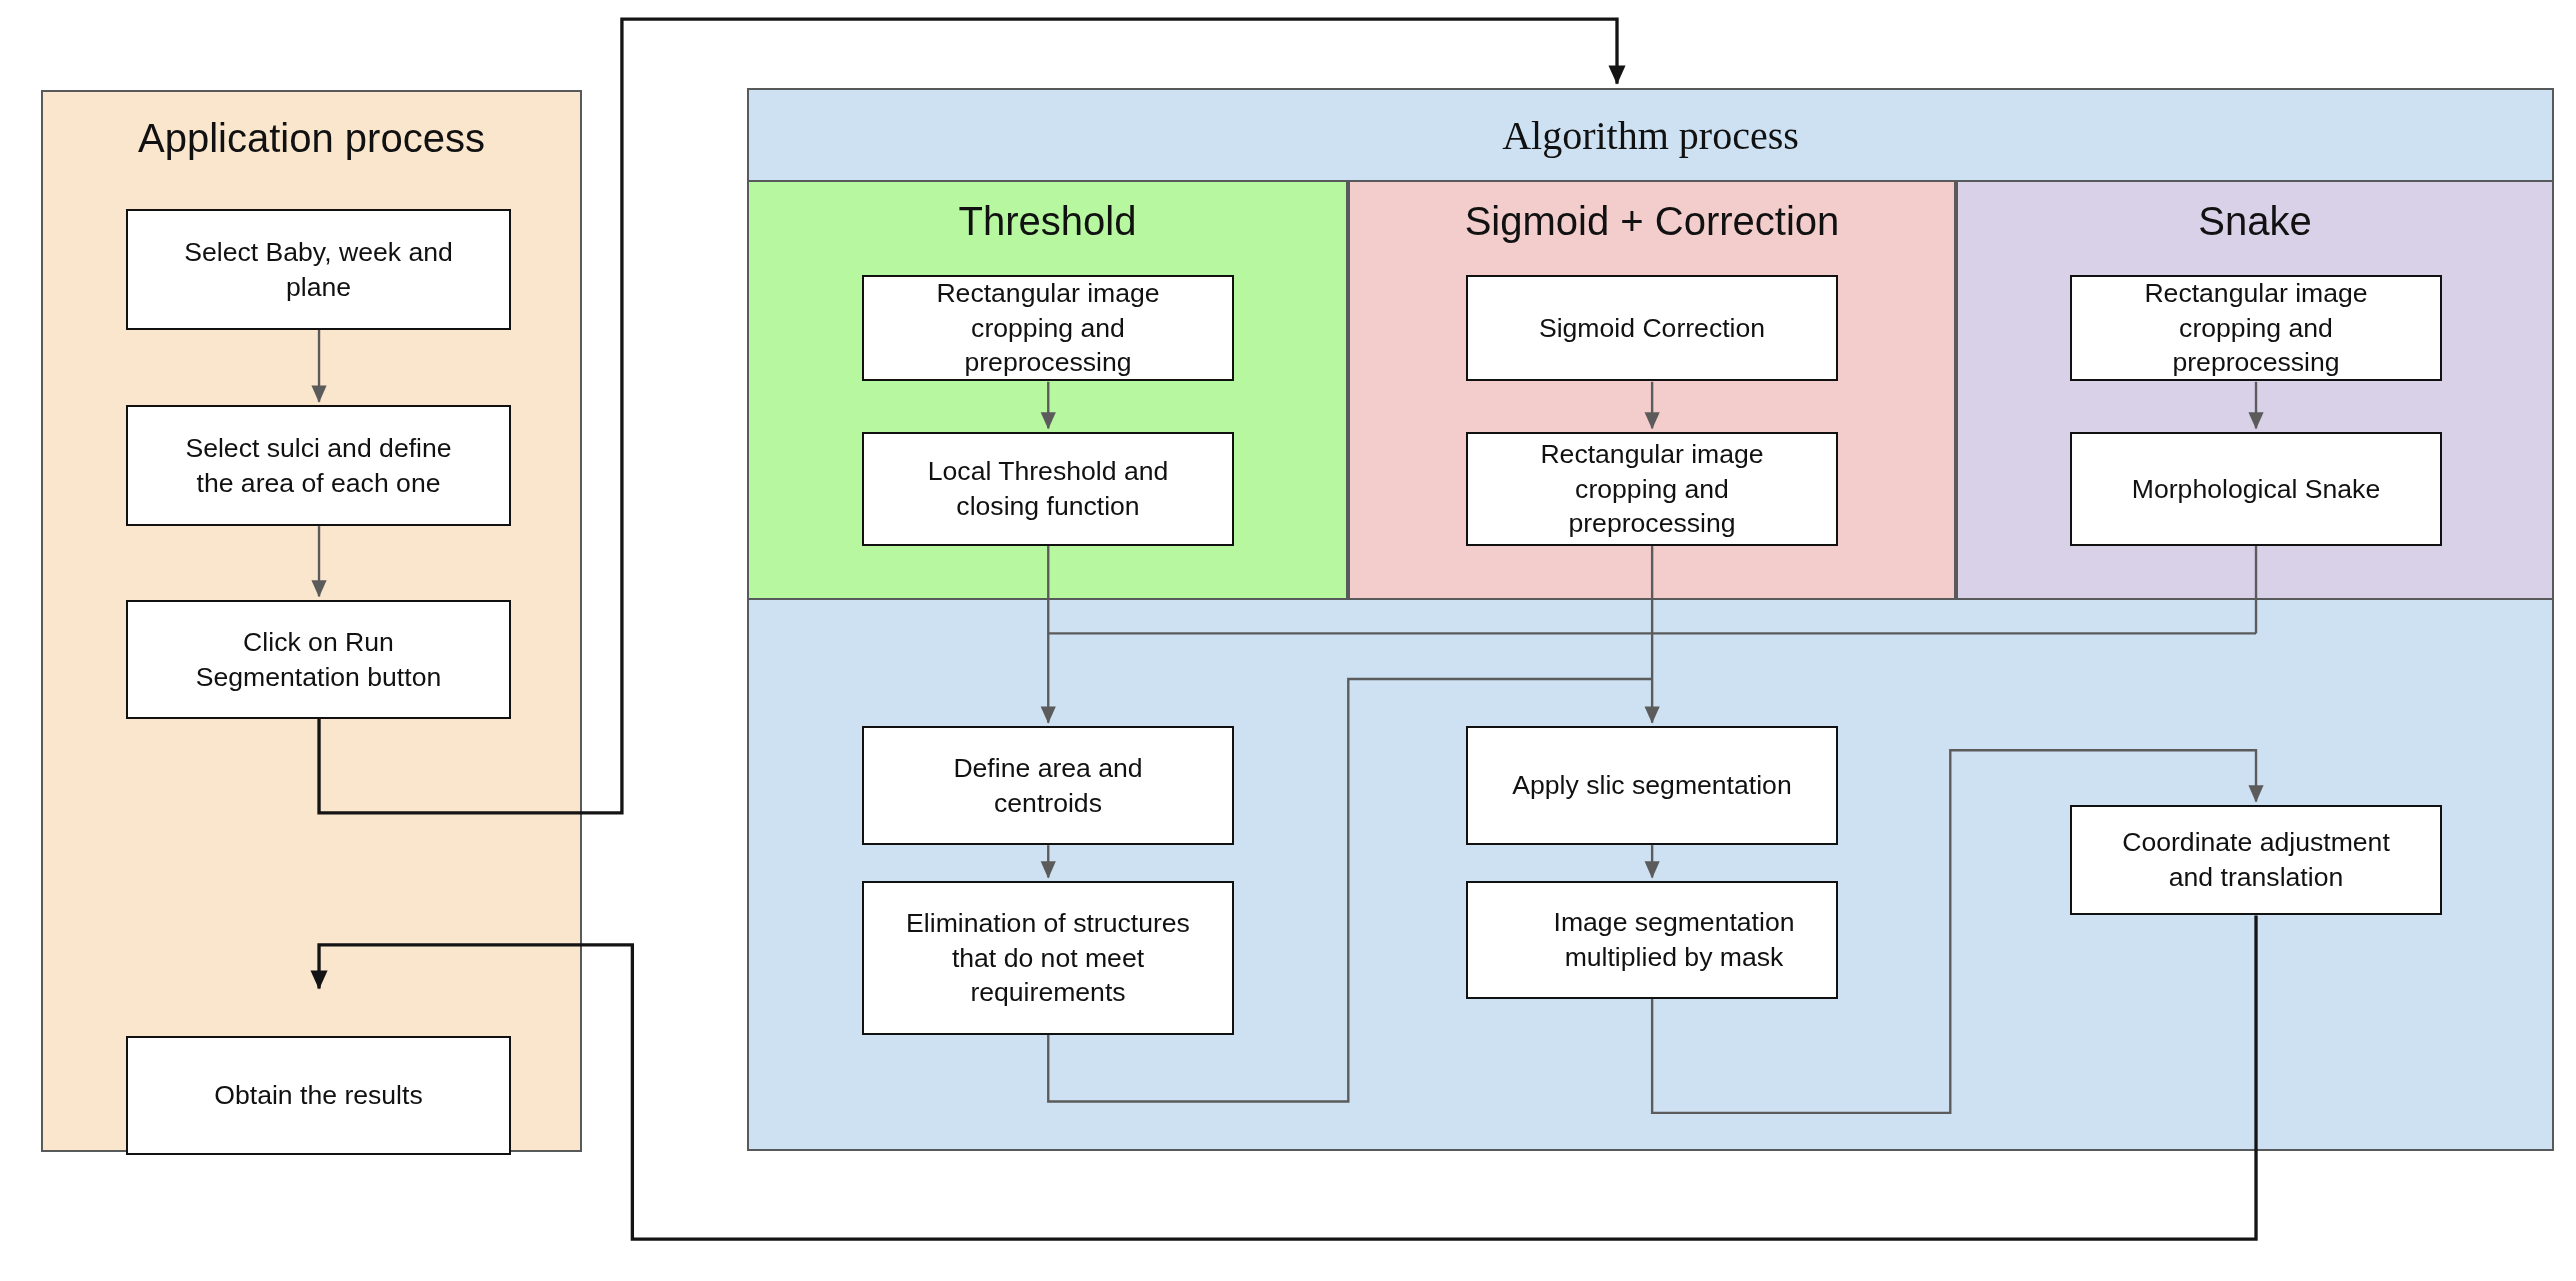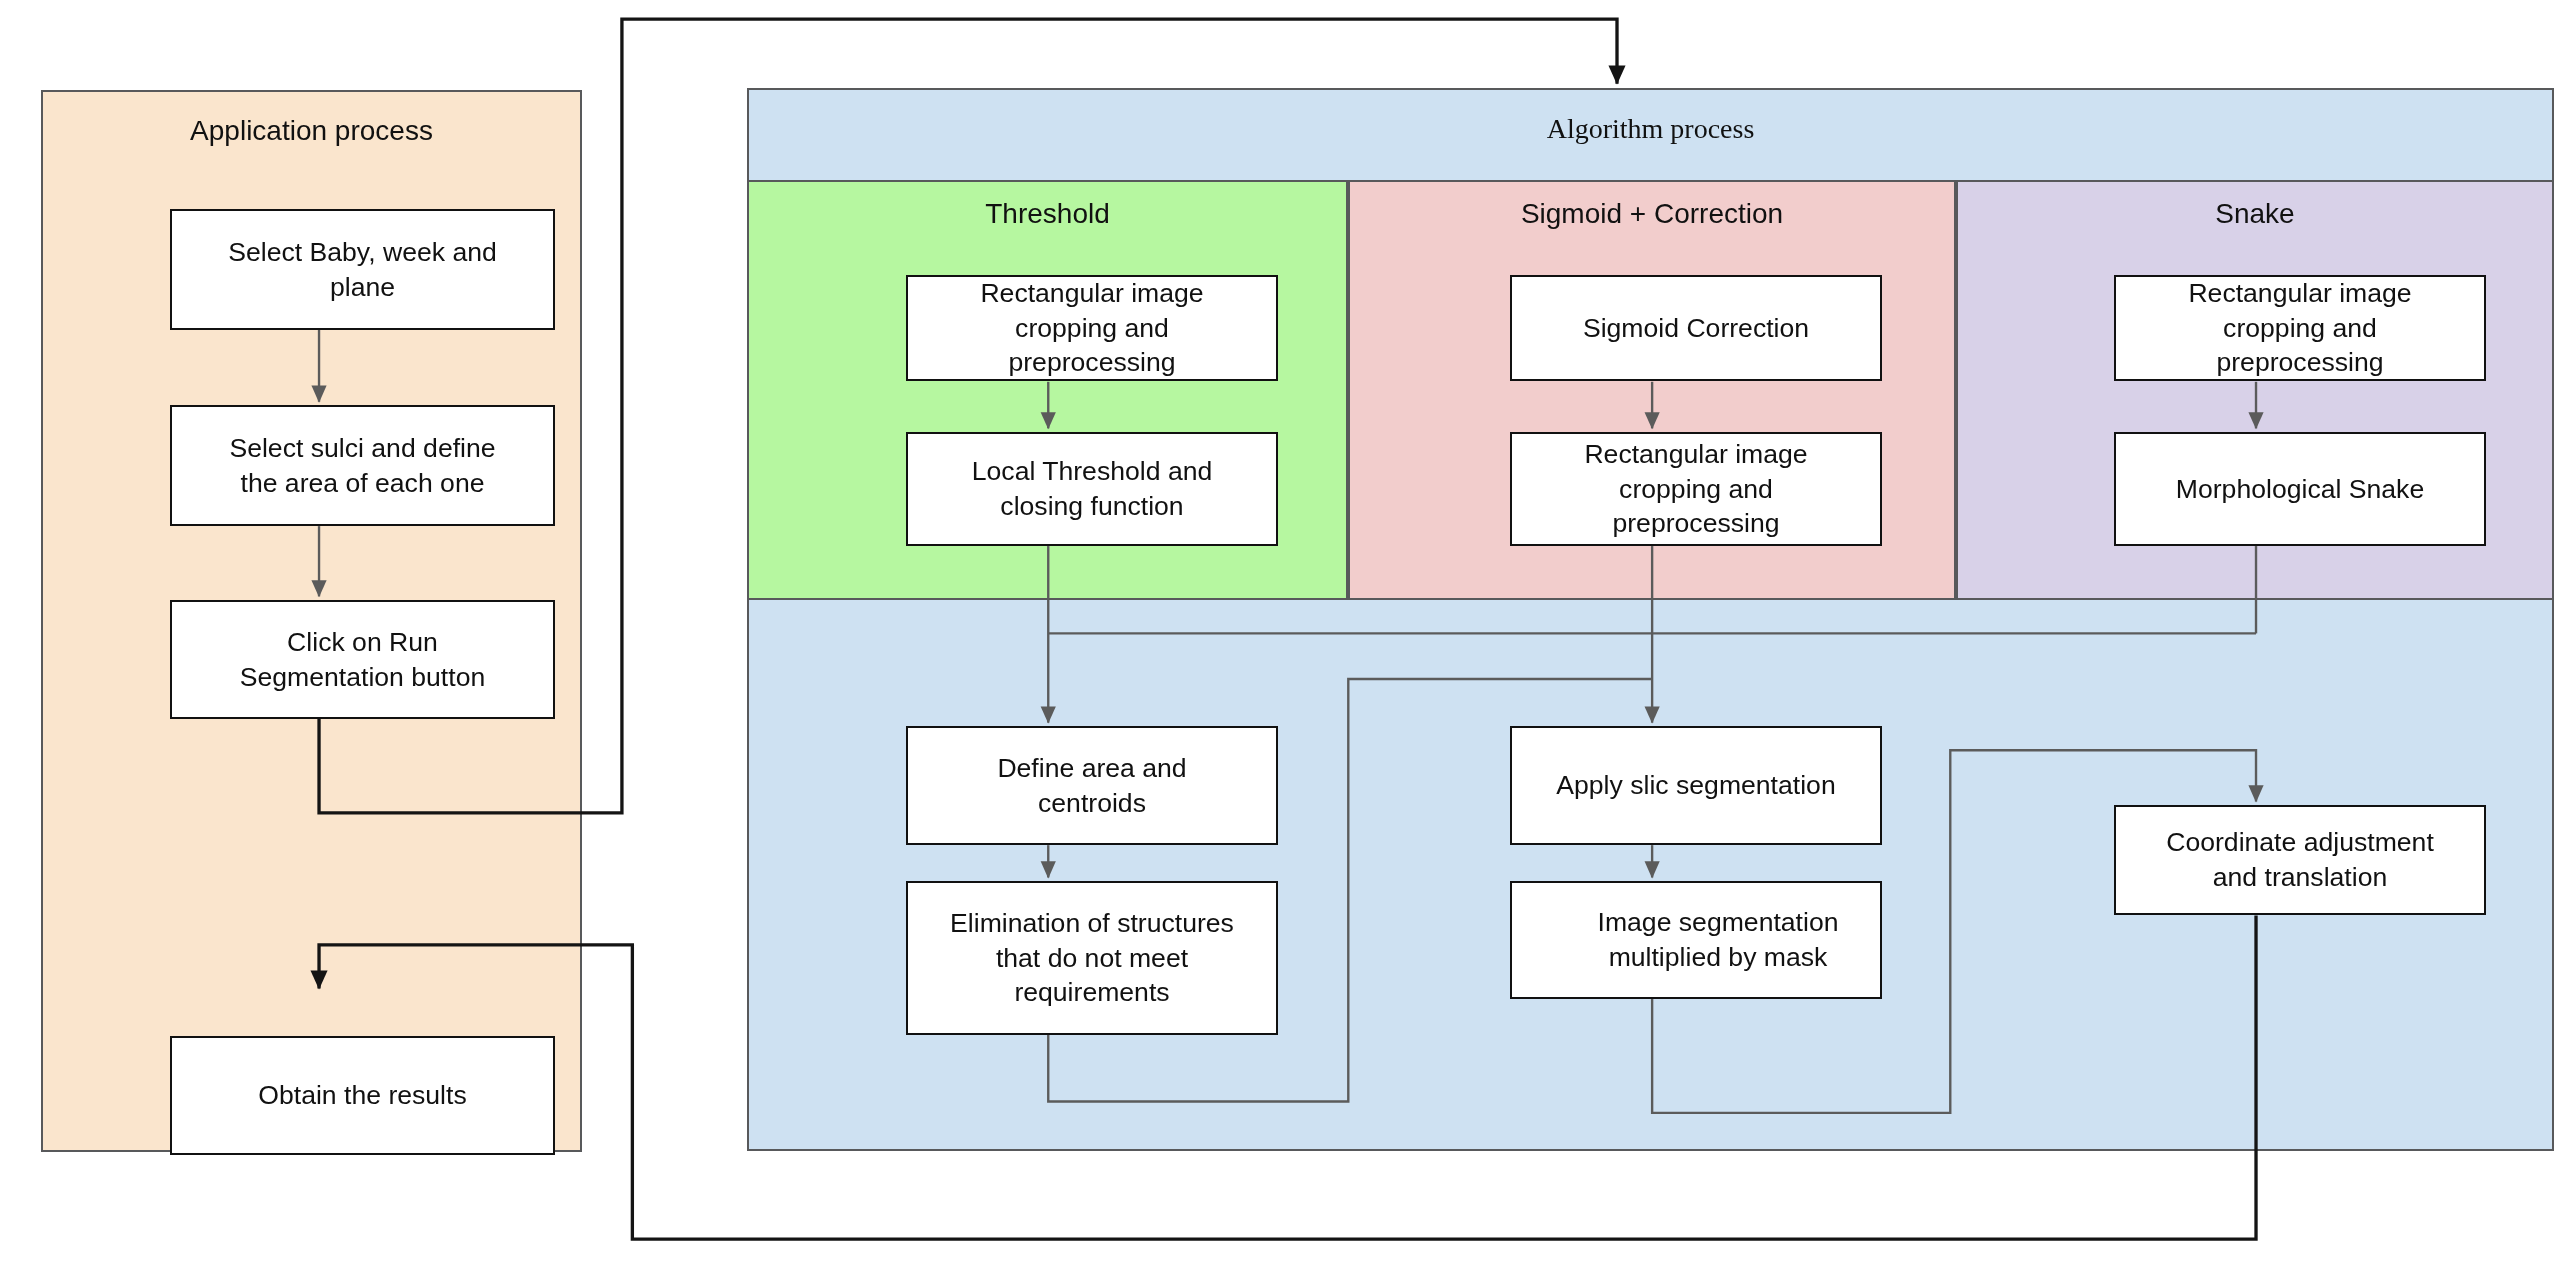--- a/index.html
+++ b/index.html
@@ -24,34 +24,34 @@
   }
   .canvas{position:relative;width:2576px;height:1282px;}
   .panel{position:absolute;box-sizing:border-box;border:2.8px solid var(--panel-border);z-index:1;}
   .panel.orange{background:var(--panel-orange);}
   .panel.blue{background:var(--panel-blue);}
   .section{position:absolute;box-sizing:border-box;border:2.8px solid var(--panel-border);z-index:2;}
   .section.green{background:var(--section-green);}
   .section.pink{background:var(--section-pink);}
   .section.purple{background:var(--section-purple);}
   .panel-title,.section-title{
-    position:absolute;text-align:center;font-size:28px;line-height:1.1;
+    position:absolute;text-align:center;font-size:40px;line-height:1.1;
     color:var(--text);z-index:3;
   }
   .connectors{position:absolute;left:0;top:0;z-index:3;pointer-events:none;}
   .ln-gray{stroke:var(--line-gray);stroke-width:2.5;fill:none;}
   .ln-black{stroke:var(--line-black);stroke-width:3.5;fill:none;}
   .mk-gray{fill:var(--line-gray);}
   .mk-black{fill:var(--line-black);}
   .node{
     position:absolute;box-sizing:border-box;background:#fff;
     border:2.8px solid var(--node-border);
     display:flex;align-items:center;justify-content:center;
     text-align:center;white-space:pre-line;
-    font-size:26.6px;line-height:1.3;color:var(--text);z-index:4;margin-left:44px;
+    font-size:26.6px;line-height:1.3;color:var(--text);z-index:4;
   }
 </style>
 </head>
 <body>
 
 <div class="canvas">
 
   <div class="panel orange" style="left:41px;top:90px;width:541px;height:1062px;"></div>
   <div class="panel blue" style="left:747px;top:88px;width:1807px;height:1063px;"></div>
 

